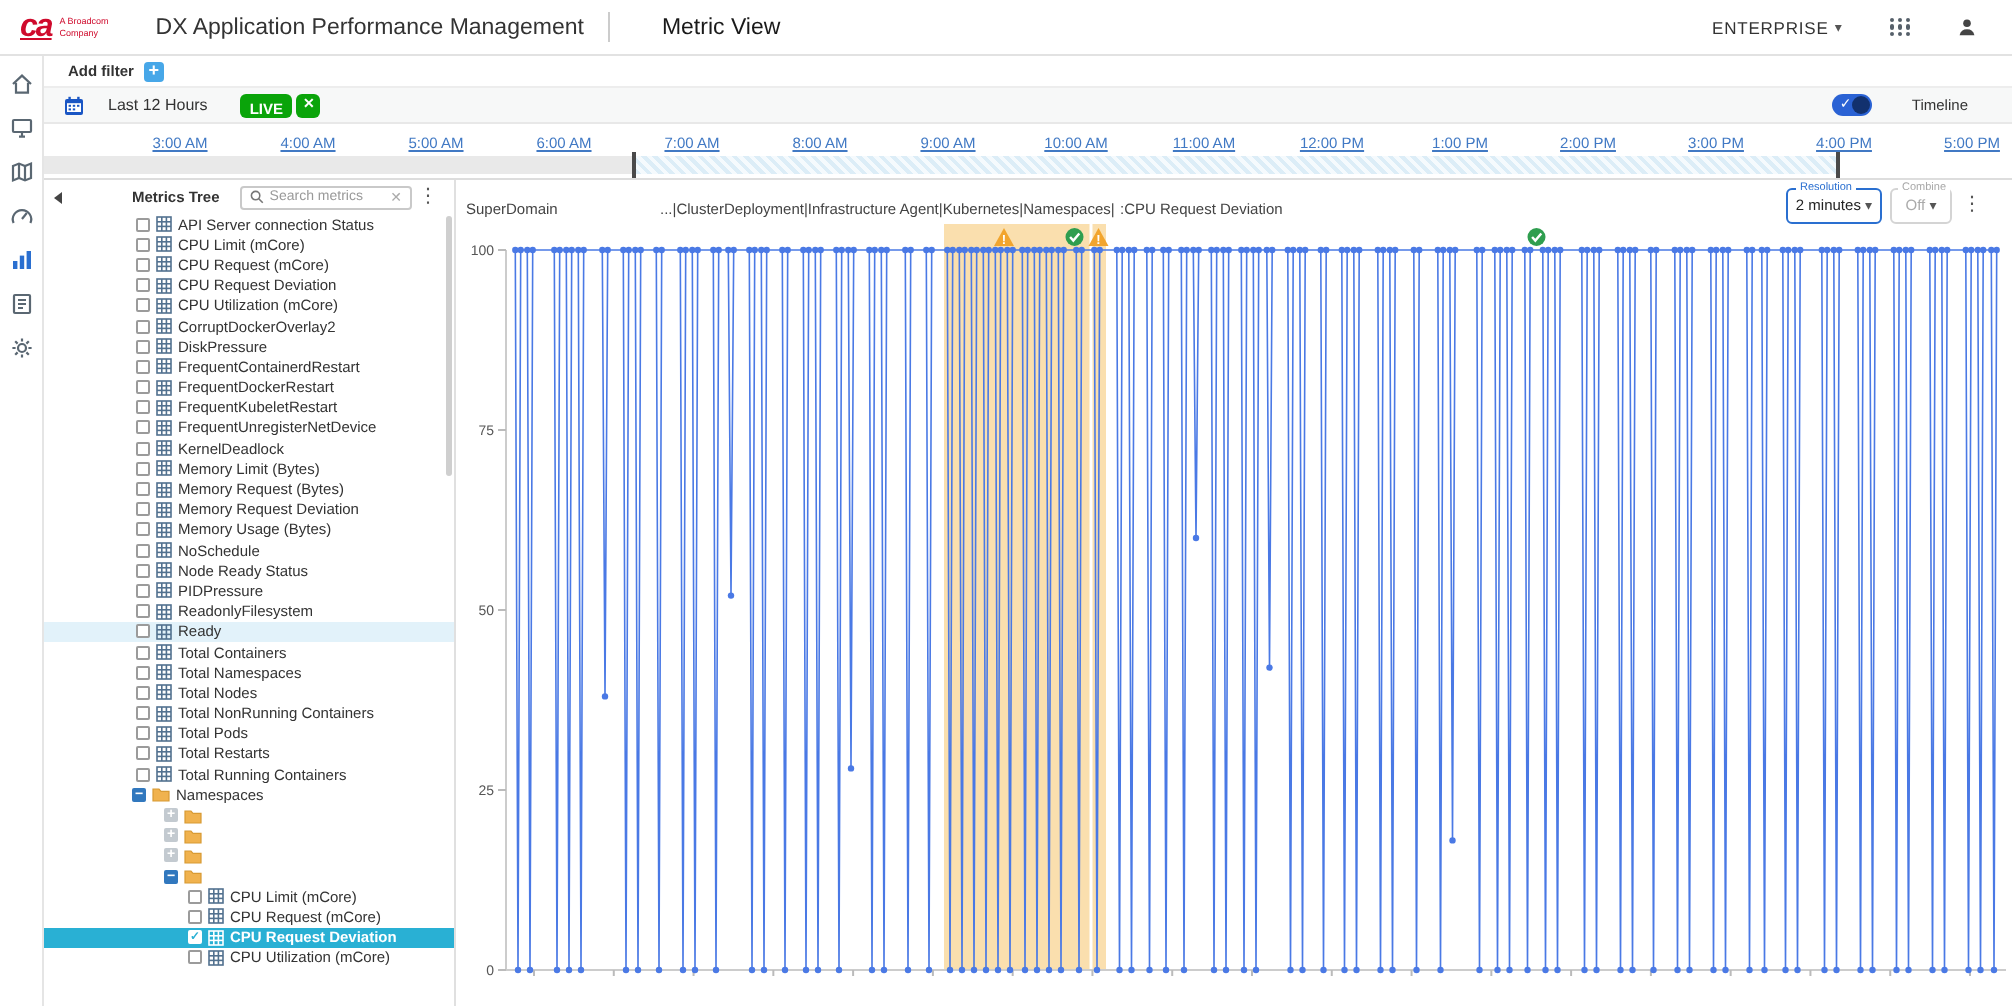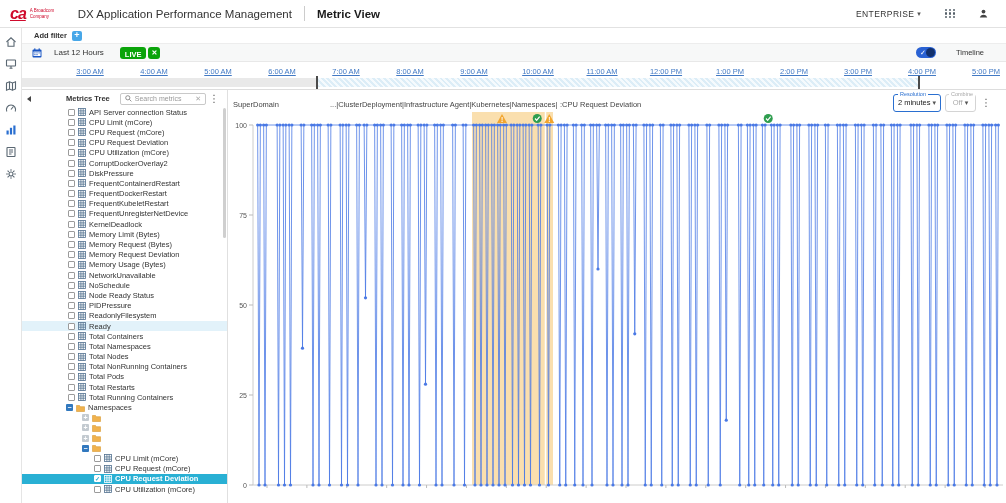--- a/index.html
+++ b/index.html
@@ -7,21 +7,21 @@
   #app { position:relative; width:1006px; height:503px; background:#fff; overflow:hidden;
          font-family:"Liberation Sans", sans-serif; color:#333; }
 
   
   .topbar { position:absolute; top:0; left:0; right:0; height:28px; background:#fff;
             border-bottom:1px solid #e2e2e2; display:flex; align-items:center; padding:0 10px; }
   .logo { color:#cf0a2c; font-weight:bold; font-style:italic; font-size:16px; letter-spacing:-1px;text-decoration:underline; }
   .logo-sub { font-size:4.5px; line-height:1.15; color:#cf0a2c; width:36px; margin-left:4px; }
   .app-title { font-size:11.5px; color:#333; margin-left:12px; }
   .tab-divider { width:1px; height:15px; background:#ccc; margin:0 12px; }
-  .tab { font-size:11.5px; font-weight:bold; color:#1a1a1a; }
+  .tab { font-size:11.5px; font-weight:normal; color:#1a1a1a;margin-left:14px; }
   .top-right { margin-left:auto; display:flex; align-items:center; gap:24px; padding-right:8px; }
   .enterprise { font-size:8.5px; color:#333; letter-spacing:.4px; display:flex; align-items:center; gap:3px; }
   .caret { font-size:7px; color:#555; }
   .appgrid { display:grid; grid-template-columns:repeat(3,2.2px); grid-template-rows:repeat(3,2.2px); gap:1.6px; }
   .appgrid span { background:#56606a; border-radius:50%; }
 
   
   .filter-row { position:absolute; top:28px; left:22px; right:0; height:16px; background:#fff;
                 border-bottom:1px solid #ededed; display:flex; align-items:center; padding-left:12px; gap:5px; }
   .add-filter-label { font-size:7.5px; font-weight:bold; color:#333; }
@@ -420,31 +420,20 @@
         <div class="tree-row lvl0">
           <span class="cb"></span>
           <svg width="8" height="8" viewBox="0 0 8 8">
  <rect x="0.5" y="0.5" width="7" height="7" fill="none" stroke="#52718f" stroke-width="0.8"></rect>
  <line x1="0.5" y1="2.9" x2="7.5" y2="2.9" stroke="#52718f" stroke-width="0.8"></line>
  <line x1="0.5" y1="5.2" x2="7.5" y2="5.2" stroke="#52718f" stroke-width="0.8"></line>
  <line x1="2.9" y1="0.5" x2="2.9" y2="7.5" stroke="#52718f" stroke-width="0.8"></line>
  <line x1="5.2" y1="0.5" x2="5.2" y2="7.5" stroke="#52718f" stroke-width="0.8"></line>
           </svg>
           <span>Memory Usage (Bytes)</span>
-        </div>
-        <div class="tree-row lvl0">
-          <span class="cb"></span>
-          <svg width="8" height="8" viewBox="0 0 8 8">
- <rect x="0.5" y="0.5" width="7" height="7" fill="none" stroke="#52718f" stroke-width="0.8"></rect>
- <line x1="0.5" y1="2.9" x2="7.5" y2="2.9" stroke="#52718f" stroke-width="0.8"></line>
- <line x1="0.5" y1="5.2" x2="7.5" y2="5.2" stroke="#52718f" stroke-width="0.8"></line>
- <line x1="2.9" y1="0.5" x2="2.9" y2="7.5" stroke="#52718f" stroke-width="0.8"></line>
- <line x1="5.2" y1="0.5" x2="5.2" y2="7.5" stroke="#52718f" stroke-width="0.8"></line>
-          </svg>
-          <span>NetworkUnavailable</span>
         </div>
         <div class="tree-row lvl0">
           <span class="cb"></span>
           <svg width="8" height="8" viewBox="0 0 8 8">
  <rect x="0.5" y="0.5" width="7" height="7" fill="none" stroke="#52718f" stroke-width="0.8"></rect>
  <line x1="0.5" y1="2.9" x2="7.5" y2="2.9" stroke="#52718f" stroke-width="0.8"></line>
  <line x1="0.5" y1="5.2" x2="7.5" y2="5.2" stroke="#52718f" stroke-width="0.8"></line>
  <line x1="2.9" y1="0.5" x2="2.9" y2="7.5" stroke="#52718f" stroke-width="0.8"></line>
  <line x1="5.2" y1="0.5" x2="5.2" y2="7.5" stroke="#52718f" stroke-width="0.8"></line>
           </svg>

